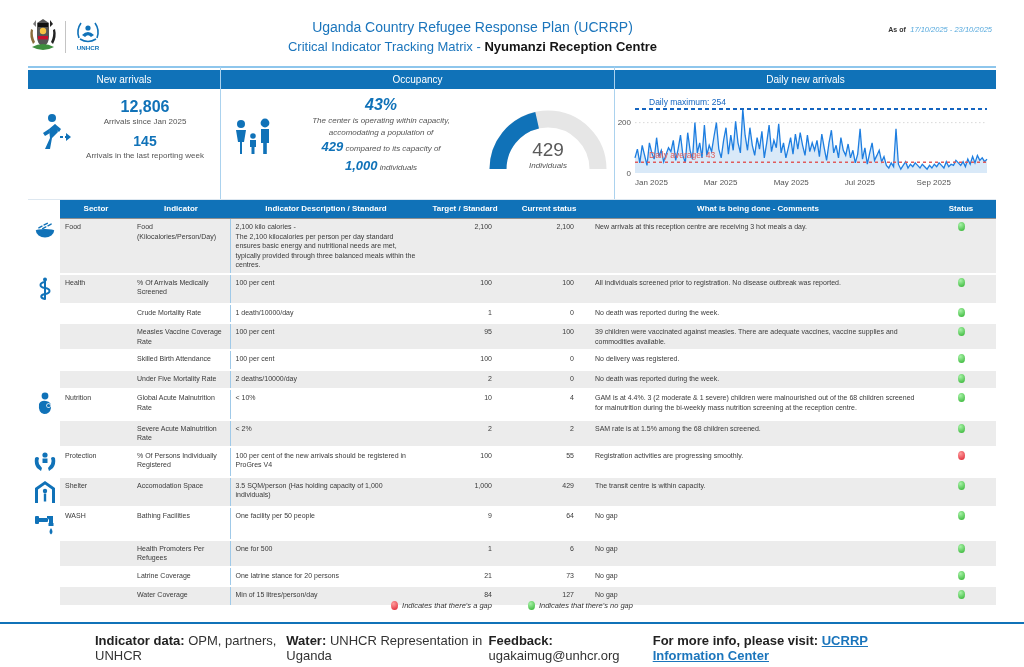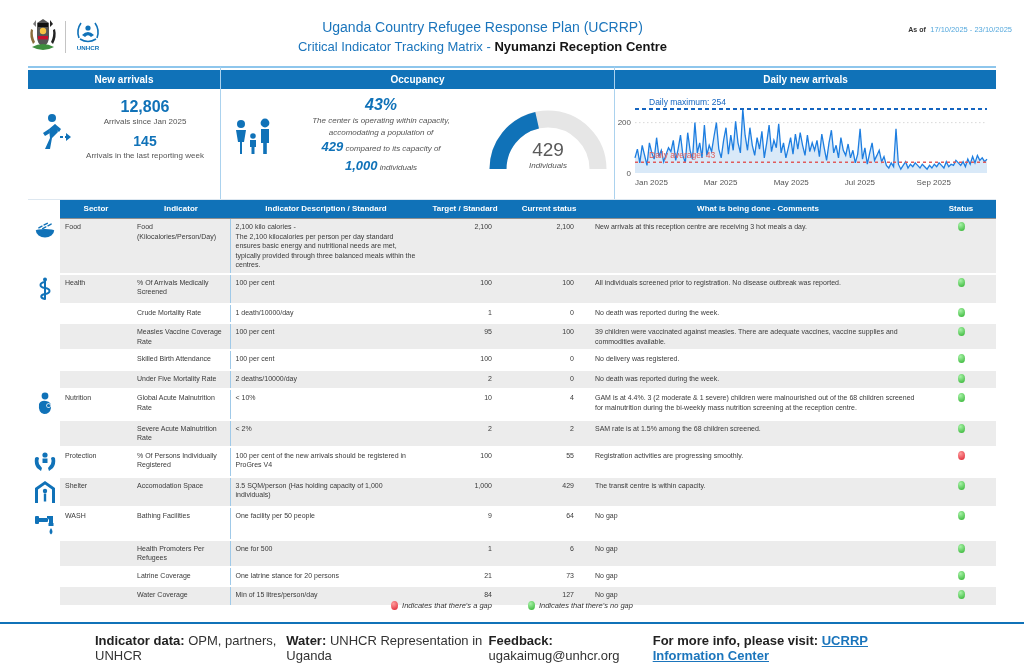--- a/index.html
+++ b/index.html
@@ -1,35 +1,35 @@
 <!DOCTYPE html>
 <html><head>
 <meta charset="utf-8">
 <style>
   * { margin:0; padding:0; box-sizing:border-box; }
   html,body { width:1024px; height:667px; background:#fff; font-family:"Liberation Sans",sans-serif; }
   .page { position:relative; width:1024px; height:667px; background:#fff; overflow:hidden; }
 
   
-  .header { position:absolute; top:10px; left:28px; right:12px; height:54px; display:flex; align-items:center; }
+  .header { position:absolute; top:10px; left:28px; right:32px; height:54px; display:flex; align-items:center; }
   .logos { display:flex; align-items:center; gap:7px; }
   .logo-divider { width:1px; height:32px; background:#c4c4c4; }
   .titles { flex:1; text-align:center; line-height:1.45; }
   .title1 { color:#1b75bc; font-size:14px; }
   .title2 { color:#1b75bc; font-size:13px; }
   .title2 .bold-part { color:#151515; font-weight:bold; }
   .asof-block { width:150px; text-align:right; align-self:flex-start; padding-top:8px; }
   .asof-label { font-size:7px; font-weight:bold; color:#333; }
-  .asof-date { font-size:7.5px; color:#56a9dd; }
+  .asof-date { font-size:7.5px; font-style:italic; color:#56a9dd; }
 
   
   .stats { position:absolute; top:66px; left:28px; width:968px; height:134px; display:flex; border-bottom:1px solid #dde7f0; }
   .panel { border-top:2px solid #8ec6ec; padding-top:2px; }
   .panel + .panel { border-left:1px solid #abd2ee; }
-  .panel-header { background:#1072b8; color:#fff; font-weight:bold; font-size:10px; text-align:center; padding:4px 0; }
+  .panel-header { background:#1072b8; color:#fff; font-weight:normal; font-size:10px; text-align:center; padding:4px 0; }
   .p1 { width:192px; }
   .p2 { width:394px; }
   .p3 { width:382px; }
   .p1-content { display:flex; padding:8px 4px 0 6px; }
   .p1-text { flex:1; text-align:center; }
   .big-num { color:#1072b8; font-weight:bold; font-size:16px; line-height:1.25; }
   .mid-num { color:#1072b8; font-weight:bold; font-size:14px; line-height:1.3; }
   .stat-label { color:#555; font-size:8px; line-height:1.3; margin-bottom:5px; }
   .p2-content { display:flex; padding:6px 2px 0 8px; }
   .p2-text { width:218px; text-align:center; color:#555; font-size:8px; line-height:1.45;font-style:italic; }

